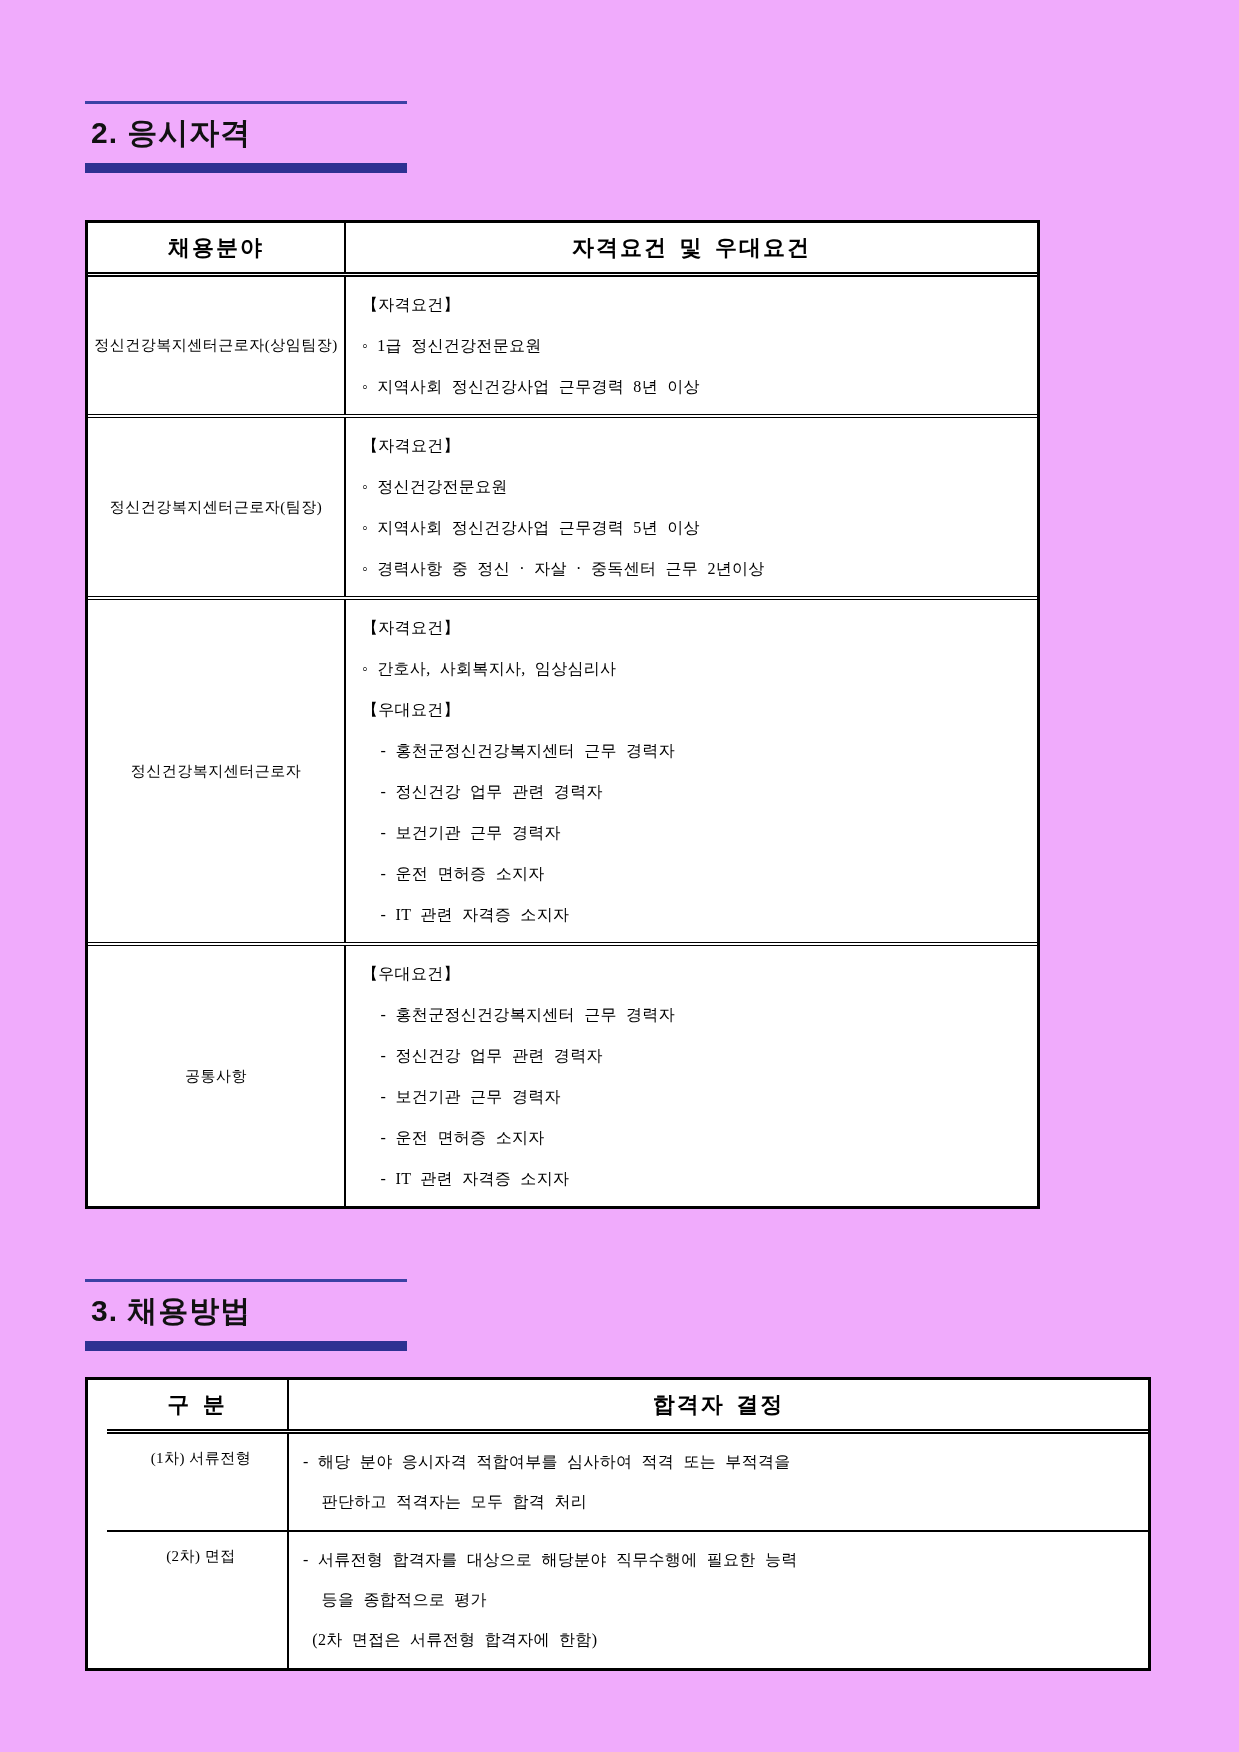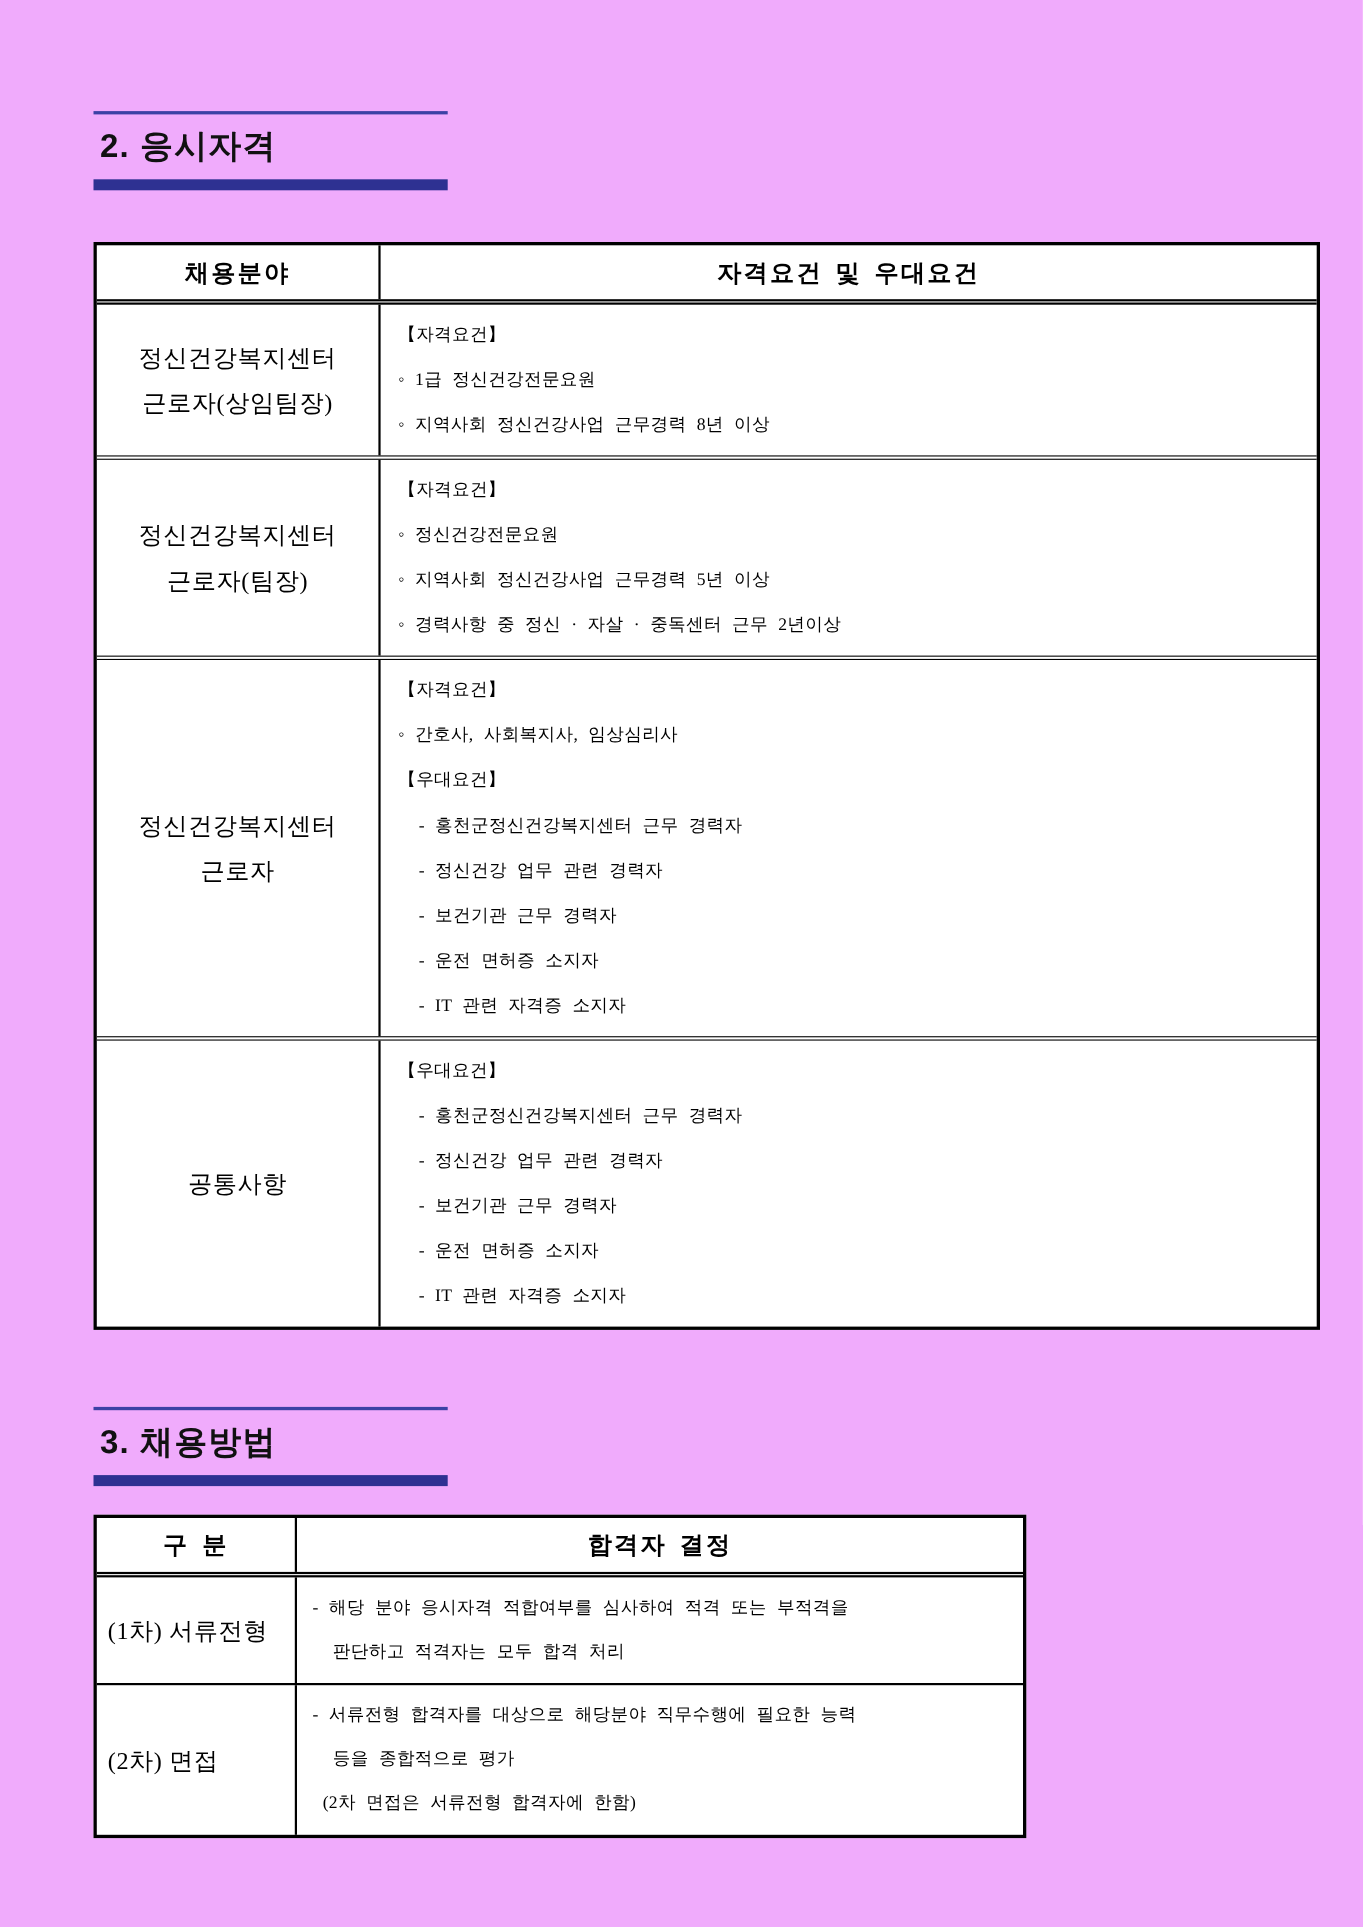--- a/index.html
+++ b/index.html
@@ -16,40 +16,40 @@
   .rule-thin  { height:3px;  background:#3c41a5; }
   .rule-thick { height:10px; background:#2e3192; }
   .heading-text {
     font-family:"Liberation Sans","DejaVu Sans",sans-serif;
     font-weight:bold; font-size:30px; letter-spacing:1px;
     padding:9px 0 9px 6px; color:#111;
   }
 
   
   .doc-table { border:3px solid #000; background:#fff; }
-  .qual-table { width:1115px; margin-top:47px; }
-  .method-table { width:848px; margin-top:26px; }
+  .qual-table { width:955px; margin-top:47px; }
+  .method-table { width:1066px; margin-top:26px;padding-left:19px; }
 
   .t-header { display:grid; border-bottom:5px double #000; }
   .qual-table  .t-header, .qual-table  .t-row { grid-template-columns:258px 1fr; }
   .method-table .t-header, .method-table .t-row { grid-template-columns:182px 1fr; }
   .th-cell {
     text-align:center; font-weight:bold; font-size:22px;
     padding:10px 0 9px; letter-spacing:2px; word-spacing:4px;
   }
   .th-cell.first { border-right:2px solid #000; }
 
   .t-row { display:grid; }
   .qual-table .t-row + .t-row { border-top:4px double #000; }
   .method-table .t-row + .t-row { border-top:2px solid #000; }
 
   .cell-left {
     border-right:2px solid #000;
-    display:flex; flex-direction:column; justify-content:center; align-items:center;
-    text-align:center; font-size:22px; line-height:41px;
+    display:flex; flex-direction:row; justify-content:center; align-items:center;
+    text-align:center; font-size:15px; line-height:41px;
     letter-spacing:0.5px; padding:4px 2px;
   }
   .cell-right {
     font-size:16px; line-height:41px; padding:7px 10px 7px 16px;
     letter-spacing:0.3px; word-spacing:5px;
   }
   .cell-right .line { white-space:pre-wrap; }
 
   .method-table .cell-left { align-items:flex-start; text-align:left; padding-left:10px; }
   .method-table .cell-right { line-height:40px; padding:8px 10px 8px 14px; }

